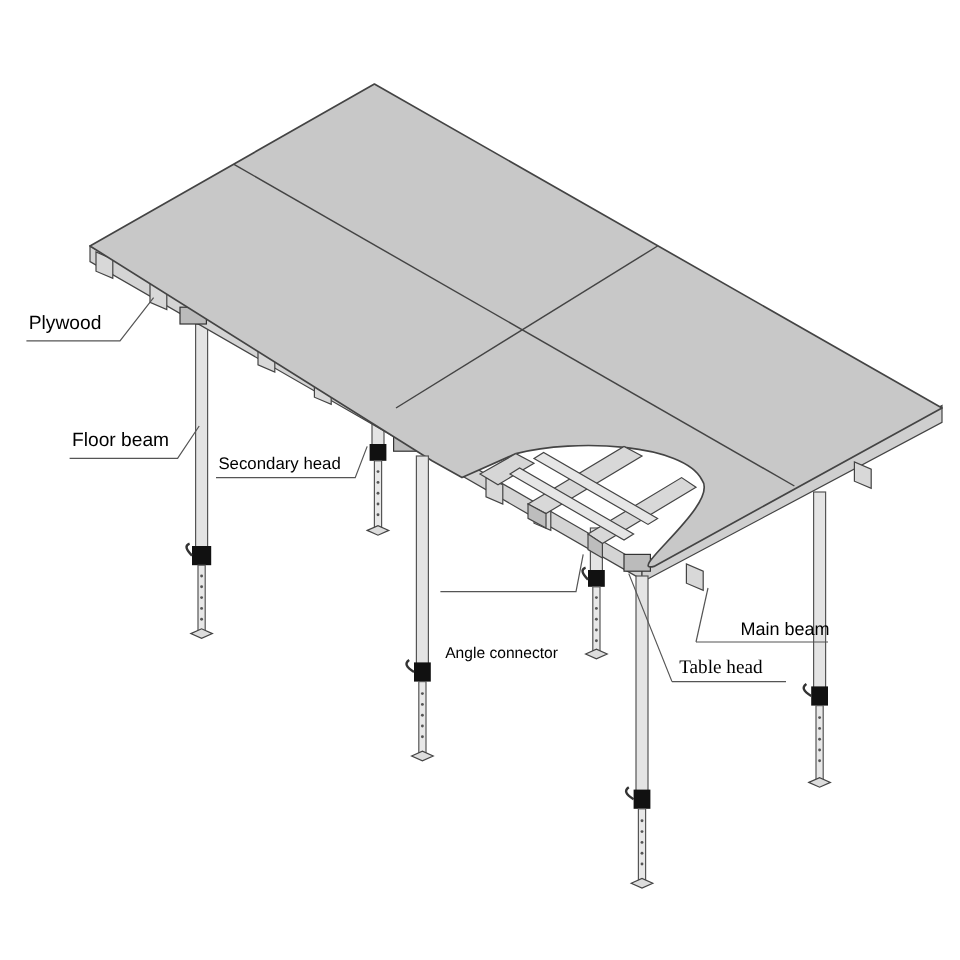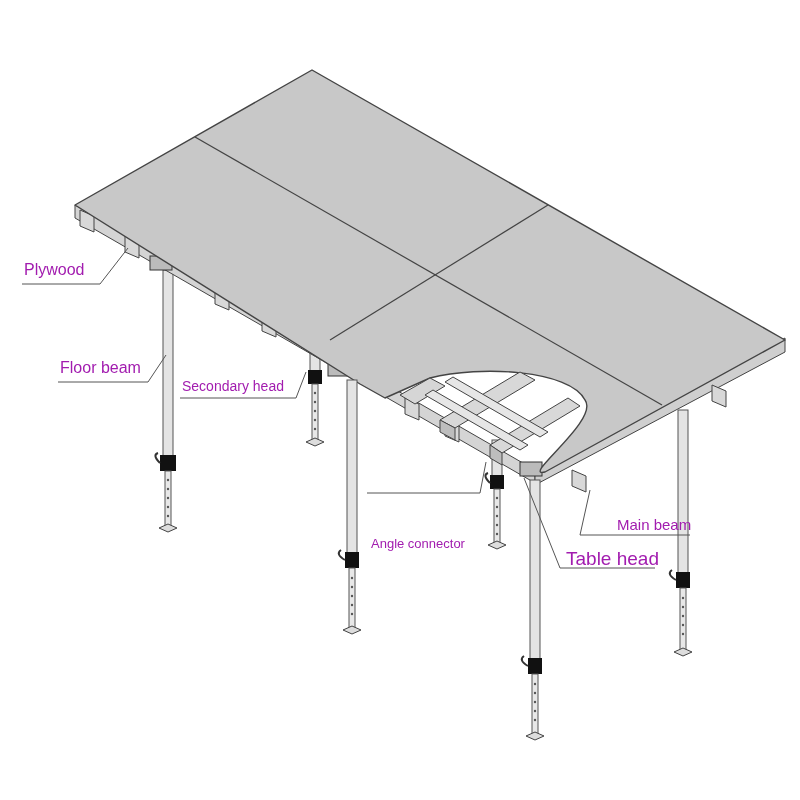--- a/index.html
+++ b/index.html
@@ -1,20 +1,20 @@
 <!DOCTYPE html>
 <html><head>
 <meta charset="utf-8">
 <style>
   html, body { margin: 0; padding: 0; background: #ffffff; }
   body { width: 800px; height: 800px; position: relative; overflow: hidden;
          font-family: "Liberation Sans", "DejaVu Sans", sans-serif; }
   #diagram { position: absolute; left: 0; top: 0; width: 800px; height: 800px; }
   .callout-label {
-    position: absolute; font-size: 14px; color: #a21caf; white-space: nowrap;
+    position: absolute; font-size: 14px; color: #000000; white-space: nowrap;
     font-family: "Liberation Sans", "DejaVu Sans", sans-serif;
   }
   .callout-label.big { font-size: 16px; }
 </style>
 </head>
 <body>
 
 <svg id="diagram" viewBox="0 0 800 800" xmlns="http://www.w3.org/2000/svg">
   <defs>
     <g id="prop">
@@ -168,13 +168,13 @@
     <polyline points="560,568 655,568"></polyline>
     <line x1="560" y1="568" x2="524" y2="478"></line>
   </g>
 </svg>
 
 <div class="callout-label big" style="left:24px; top:261px;">Plywood</div>
 <div class="callout-label big" style="left:60px; top:359px;">Floor beam</div>
 <div class="callout-label" style="left:182px; top:378px;">Secondary head</div>
 <div class="callout-label" style="left:371px; top:492px; font-size:13px;margin-top:44px;">Angle connector</div>
 <div class="callout-label" style="left:617px; top:516px; font-size:15px;">Main beam</div>
-<div class="callout-label" style="left:566px; top:548px; font-size:19px;">Table head</div>
+<div class="callout-label" style="left:566px; top:548px; font-size:16px;font-family:Liberation Serif, serif;">Table head</div>
 
 </body></html>

